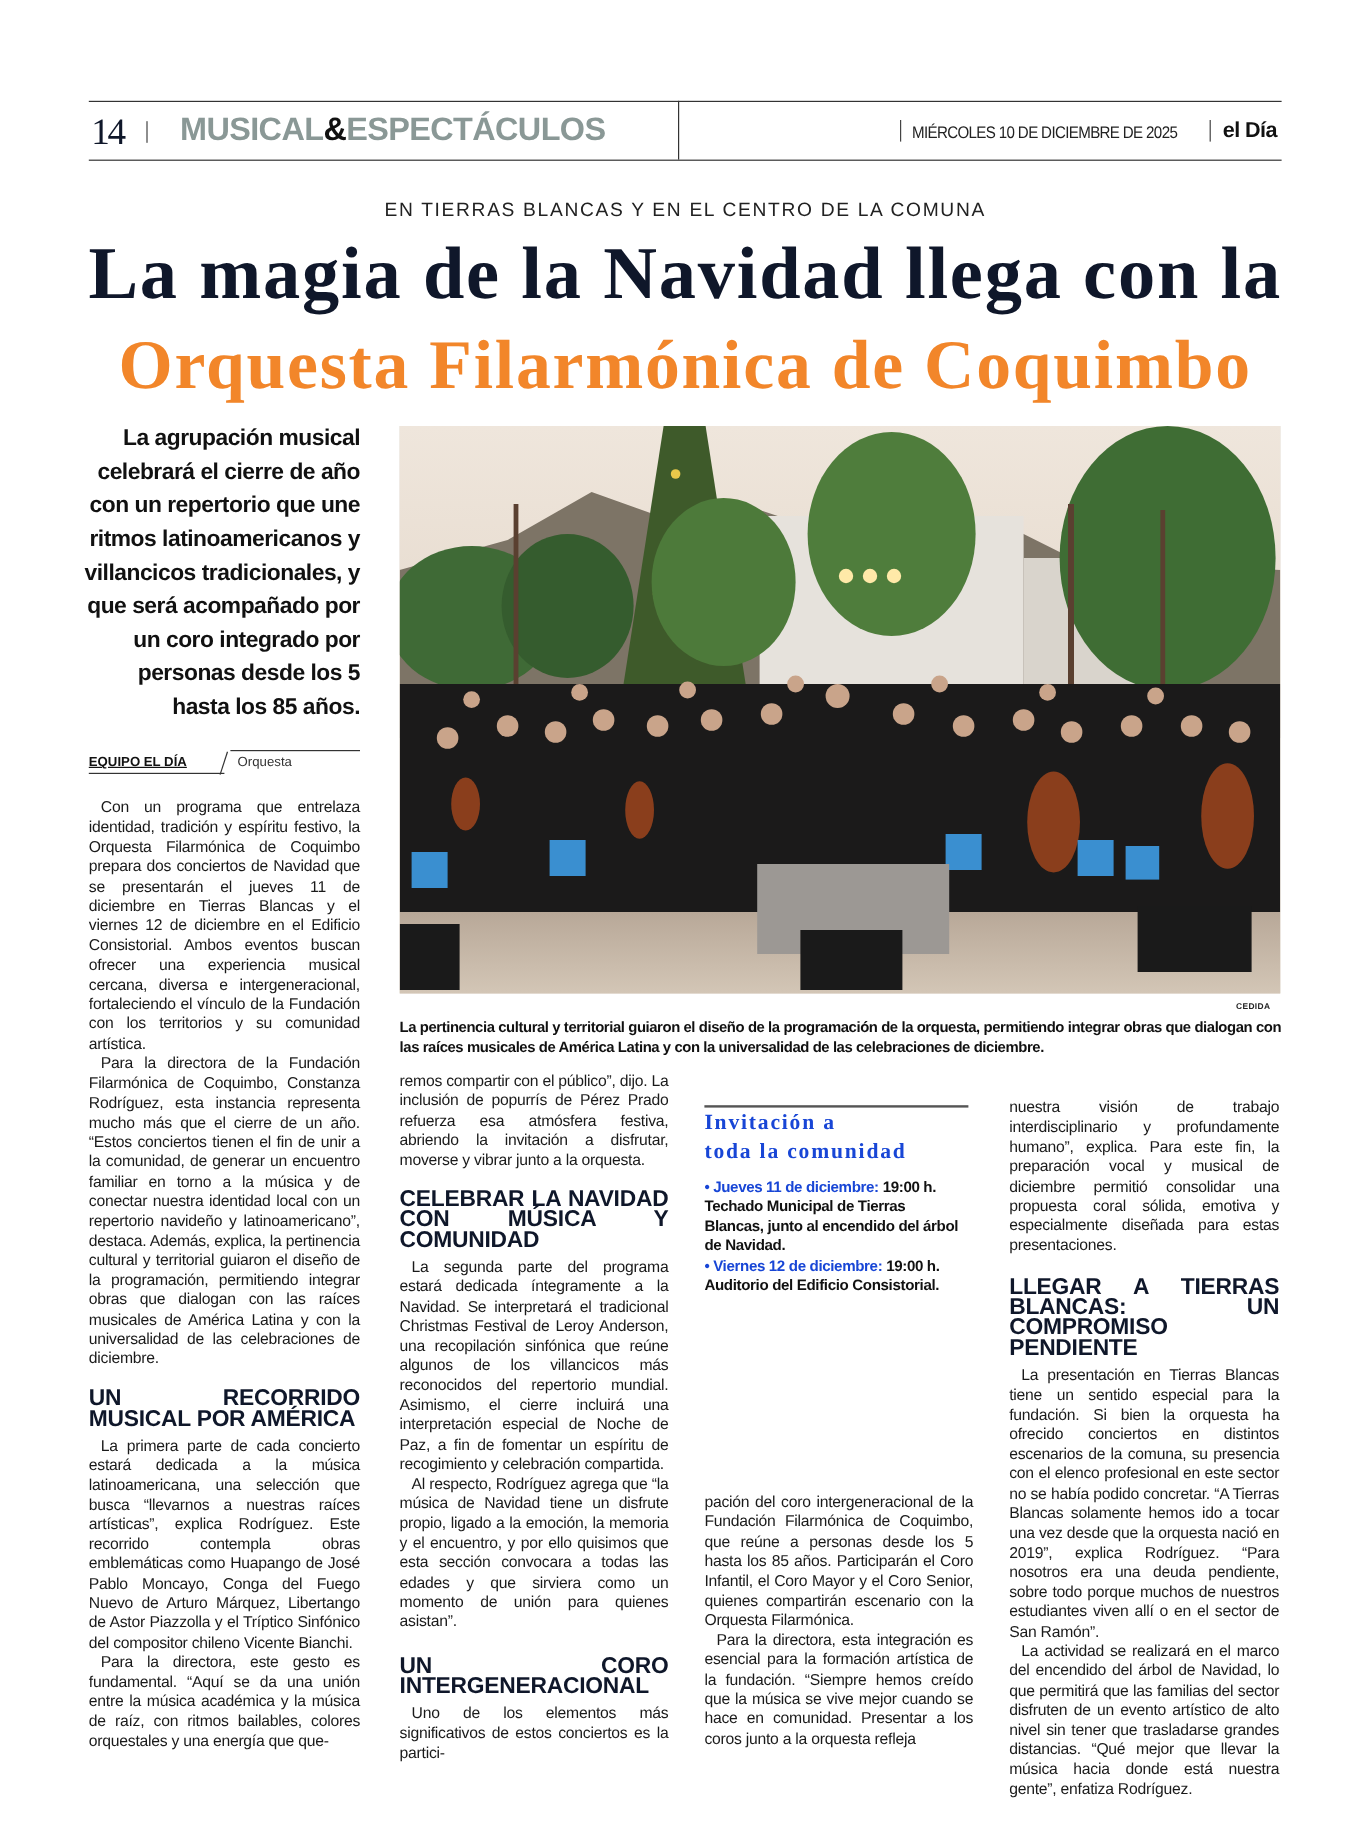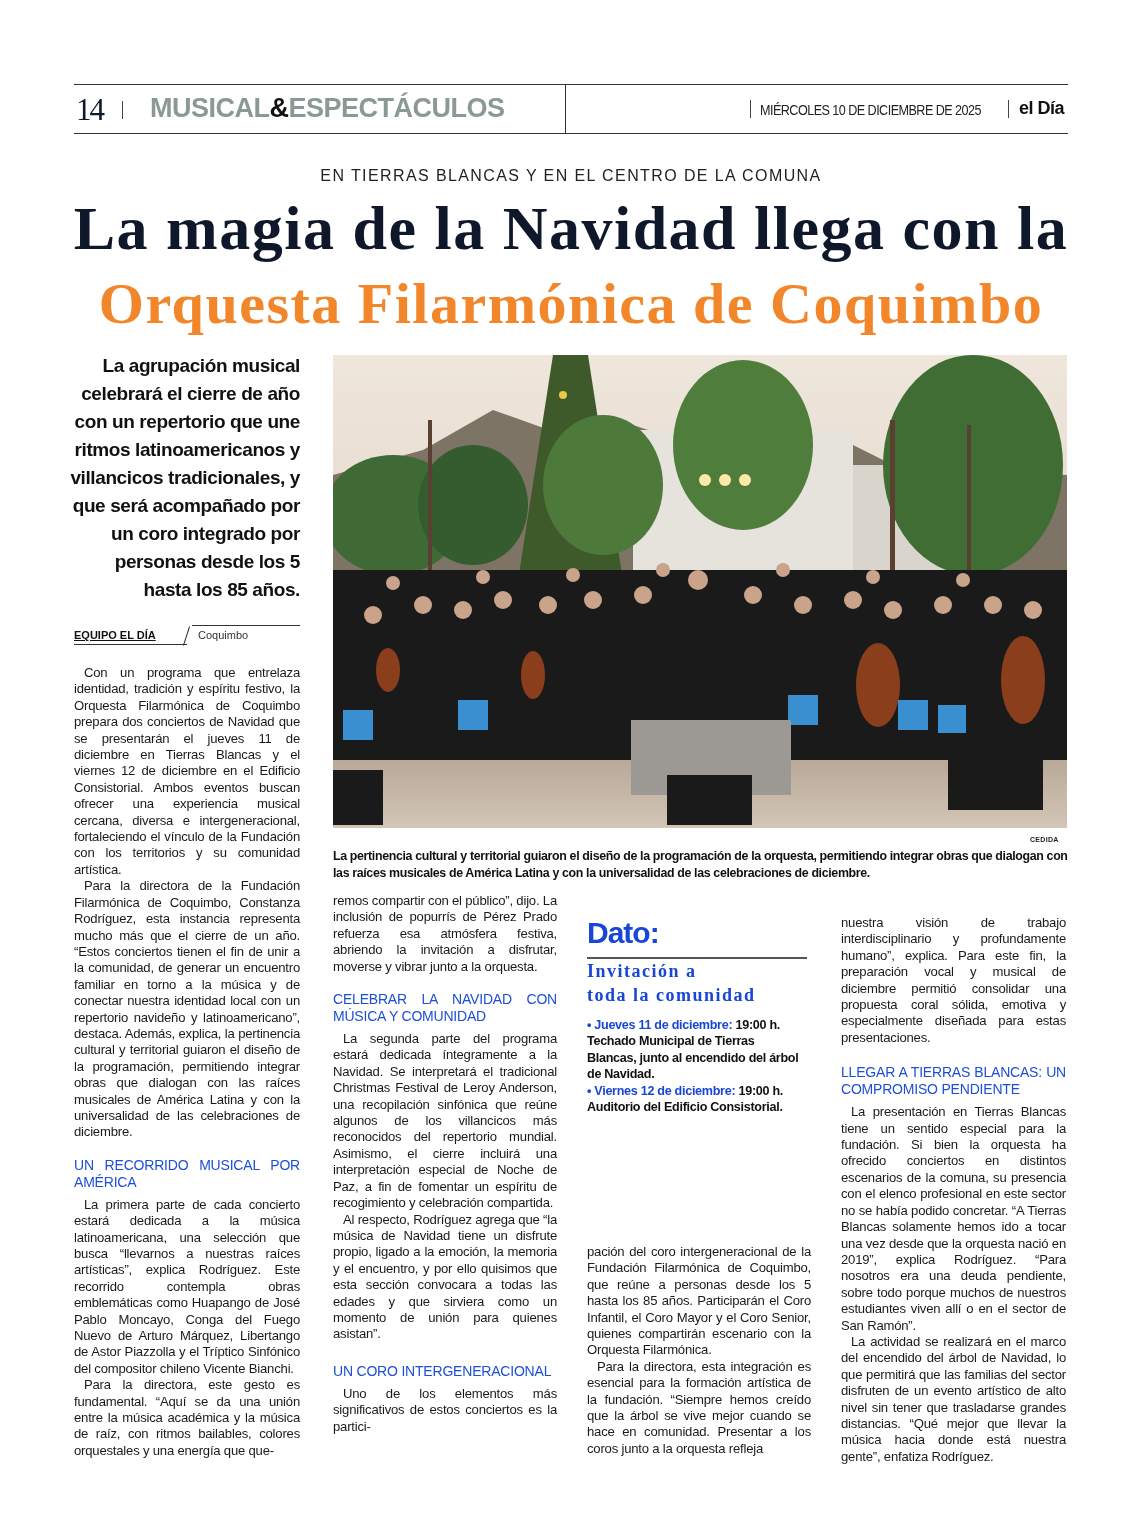--- a/index.html
+++ b/index.html
@@ -36,21 +36,21 @@
   
   .photo { position: absolute; left: 333px; top: 355px; width: 734px; height: 473px; overflow: hidden; background: #d9cfc2; }
   .photo svg { width: 100%; height: 100%; display: block; }
   .credit { position: absolute; left: 1030px; top: 836px; font-size: 7px; font-weight: bold; color: #222; letter-spacing: 0.3px; }
   .caption { position: absolute; left: 333px; top: 848px; width: 738px; font-weight: bold; font-size: 12.4px; line-height: 17px; color: #111; letter-spacing: -0.35px; }
 
   
   .col { position: absolute; font-size: 13.1px; line-height: 16.4px; color: #1a1a1a; text-align: justify; letter-spacing: -0.2px; }
   .col p { text-indent: 10px; }
   .col p.noindent { text-indent: 0; }
-  .col h3 { font-weight: normal; font-size: 14px; line-height: 17px; color: #1d4ed8; letter-spacing: -0.2px; text-transform: uppercase; margin: 16px 0 6px 0; }
+  .col h3 { font-weight: bold; font-size: 19px; line-height: 17px; color: #0f172a; letter-spacing: -0.2px; text-transform: uppercase; margin: 16px 0 6px 0; }
   .c1 { left: 74px; top: 665px; width: 226px; }
   .c2 { left: 333px; top: 893px; width: 224px; }
   .c3b { left: 587px; top: 1244px; width: 224px; }
   .c4 { left: 841px; top: 915px; width: 225px; }
 
   
   .dato { position: absolute; left: 587px; top: 915px; width: 220px; }
   .dato .dato-title { font-weight: bold; font-size: 30px; color: #1846d6; letter-spacing: -1px; line-height: 36px; }
   .dato .dato-rule { margin-top: 6px; height: 2px; background: #555; }
   .dato .dato-sub { font-family: "Liberation Serif", serif; font-weight: bold; font-size: 18px; line-height: 24px; letter-spacing: 1.5px; color: #1846d6; }
@@ -75,21 +75,21 @@
 <h1 class="headline1">La magia de la Navidad llega con la</h1>
 <h1 class="headline2">Orquesta Filarmónica de Coquimbo</h1>
 
 <div class="deck">La agrupación musical celebrará el cierre de año con un repertorio que une ritmos latinoamericanos y villancicos tradicionales, y que será acompañado por un coro integrado por personas desde los 5 hasta los 85 años.</div>
 
 <div class="byline">
   <span class="author">EQUIPO EL DÍA</span>
   <span class="line-a"></span>
   <span class="slash"></span>
   <span class="line-b"></span>
-  <span class="city">Coquimbo</span>
+  <span class="city">Orquesta</span>
 </div>
 
 <div class="photo" aria-label="Orquesta Filarmónica de Coquimbo con su directora al frente en una plaza junto a un árbol de Navidad">
   <svg viewBox="0 0 734 473" preserveAspectRatio="none">
     <defs>
       <linearGradient id="sky" x1="0" y1="0" x2="0" y2="1">
         <stop offset="0" stop-color="#efe6dc"></stop>
           <stop offset="1" stop-color="#d8c9b8"></stop>
       </linearGradient>
       <linearGradient id="ground" x1="0" y1="0" x2="0" y2="1">
@@ -176,21 +176,20 @@
 <div class="col c2">
   <p class="noindent">remos compartir con el público”, dijo. La inclusión de popurrís de Pérez Prado refuerza esa atmósfera festiva, abriendo la invitación a disfrutar, moverse y vibrar junto a la orquesta.</p>
   <h3>CELEBRAR LA NAVIDAD CON MÚSICA Y COMUNIDAD</h3>
   <p>La segunda parte del programa estará dedicada íntegramente a la Navidad. Se interpretará el tradicional Christmas Festival de Leroy Anderson, una recopilación sinfónica que reúne algunos de los villancicos más reconocidos del repertorio mundial. Asimismo, el cierre incluirá una interpretación especial de Noche de Paz, a fin de fomentar un espíritu de recogimiento y celebración compartida.</p>
   <p>Al respecto, Rodríguez agrega que “la música de Navidad tiene un disfrute propio, ligado a la emoción, la memoria y el encuentro, y por ello quisimos que esta sección convocara a todas las edades y que sirviera como un momento de unión para quienes asistan”.</p>
   <h3 style="margin-top:20px;">UN CORO INTERGENERACIONAL</h3>
   <p>Uno de los elementos más significativos de estos conciertos es la partici-</p>
 </div>
 
 <div class="dato">
-  <div class="dato-title">Dato:</div>
   <div class="dato-rule"></div>
   <div class="dato-sub">
     <div>Invitación a</div>
     <div>toda la comunidad</div>
   </div>
   <div class="dato-body">
     <div>
       <span class="when">•</span>
       <span class="when">Jueves 11 de diciembre:</span>
       <span>19:00 h.</span>
@@ -200,21 +199,21 @@
       <span class="when">•</span>
       <span class="when">Viernes 12 de diciembre:</span>
       <span>19:00 h.</span>
       <span>Auditorio del Edificio Consistorial.</span>
     </div>
   </div>
 </div>
 
 <div class="col c3b">
   <p class="noindent">pación del coro intergeneracional de la Fundación Filarmónica de Coquimbo, que reúne a personas desde los 5 hasta los 85 años. Participarán el Coro Infantil, el Coro Mayor y el Coro Senior, quienes compartirán escenario con la Orquesta Filarmónica.</p>
-  <p>Para la directora, esta integración es esencial para la formación artística de la fundación. “Siempre hemos creído que la árbol se vive mejor cuando se hace en comunidad. Presentar a los coros junto a la orquesta refleja</p>
+  <p>Para la directora, esta integración es esencial para la formación artística de la fundación. “Siempre hemos creído que la música se vive mejor cuando se hace en comunidad. Presentar a los coros junto a la orquesta refleja</p>
 </div>
 
 <div class="col c4">
   <p class="noindent">nuestra visión de trabajo interdisciplinario y profundamente humano”, explica. Para este fin, la preparación vocal y musical de diciembre permitió consolidar una propuesta coral sólida, emotiva y especialmente diseñada para estas presentaciones.</p>
   <h3 style="margin-top:18px;">LLEGAR A TIERRAS BLANCAS: UN COMPROMISO PENDIENTE</h3>
   <p>La presentación en Tierras Blancas tiene un sentido especial para la fundación. Si bien la orquesta ha ofrecido conciertos en distintos escenarios de la comuna, su presencia con el elenco profesional en este sector no se había podido concretar. “A Tierras Blancas solamente hemos ido a tocar una vez desde que la orquesta nació en 2019”, explica Rodríguez. “Para nosotros era una deuda pendiente, sobre todo porque muchos de nuestros estudiantes viven allí o en el sector de San Ramón”.</p>
   <p>La actividad se realizará en el marco del encendido del árbol de Navidad, lo que permitirá que las familias del sector disfruten de un evento artístico de alto nivel sin tener que trasladarse grandes distancias. “Qué mejor que llevar la música hacia donde está nuestra gente”, enfatiza Rodríguez.</p>
 </div>
 
 </body></html>

